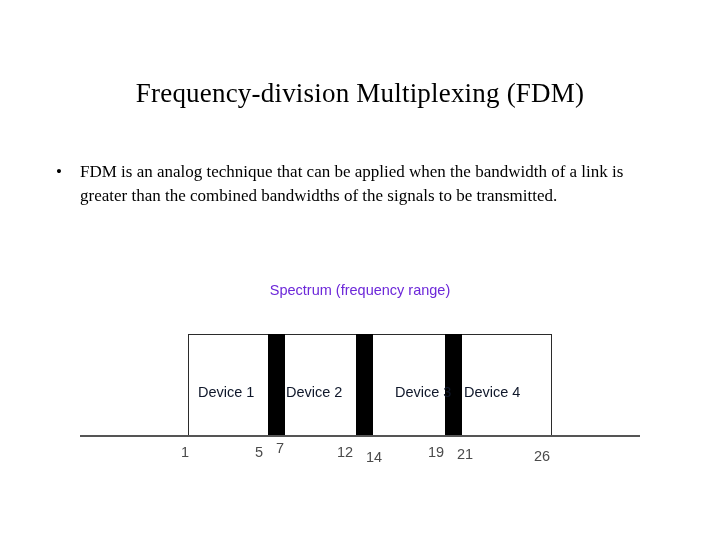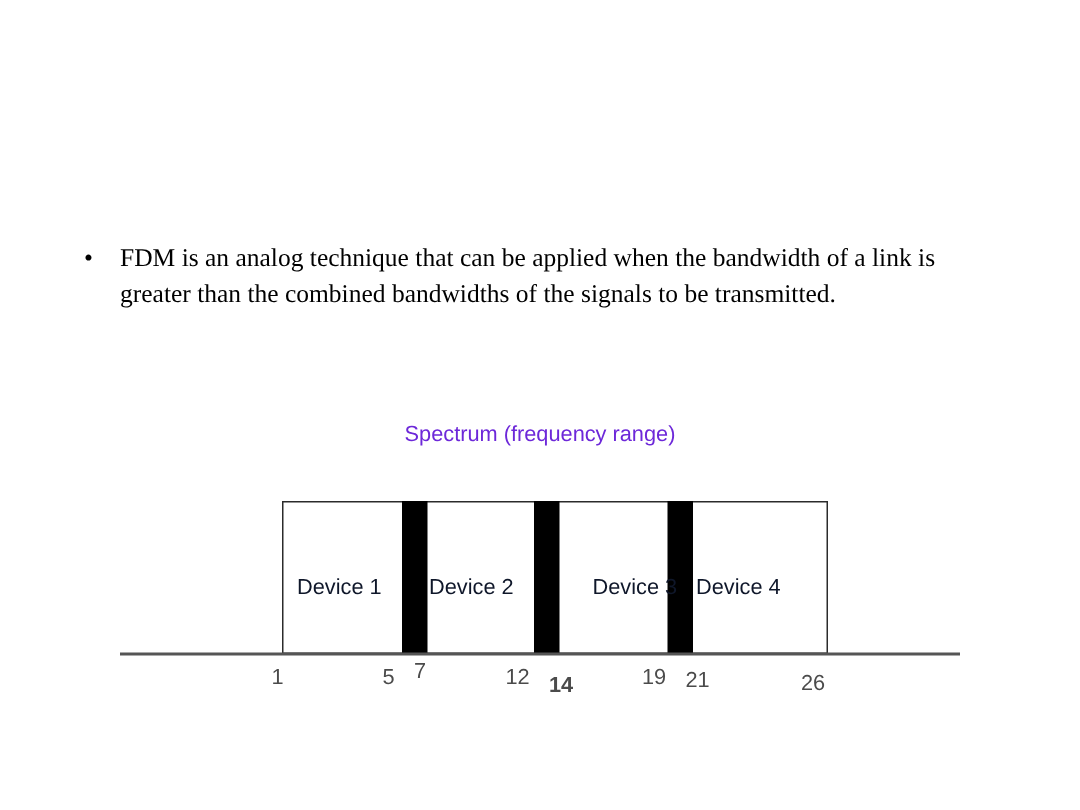--- a/index.html
+++ b/index.html
@@ -118,20 +118,21 @@
     font-size: 14.5px;
     color: #6f6f6f;
     white-space: nowrap;
   }
 </style>
 </head>
 <body>
 
 <div class="slide">
 
+  <div class="slide-title">Frequency-division Multiplexing (FDM)</div>
 
   <div class="bullet-block">
     <div class="bullet-row">
       <span class="bullet-mark">•</span>
       <span class="bullet-text">FDM is an analog technique that can be applied when the bandwidth of a link is greater than the combined bandwidths of the signals to be transmitted.</span>
     </div>
   </div>
 
   <div class="figure">
 
@@ -147,21 +148,21 @@
     <div class="device-label" style="left: 216px;">Device 2</div>
     <div class="device-label" style="left: 305px; margin-left: 20px;">Device 3</div>
     <div class="device-label" style="left: 394px;">Device 4</div>
 
     <div class="baseline"></div>
 
     <div class="tick-label" style="left: 111px;">1</div>
     <div class="tick-label" style="left: 185px;">5</div>
     <div class="tick-label" style="left: 206px; top: 168px;">7</div>
     <div class="tick-label" style="left: 267px;">12</div>
-    <div class="tick-label" style="left: 296px; top: 177px; font-weight: bold;">14</div>
+    <div class="tick-label" style="left: 296px; top: 177px;">14</div>
     <div class="tick-label" style="left: 358px;">19</div>
     <div class="tick-label" style="left: 387px; top: 174px;">21</div>
     <div class="tick-label" style="left: 464px; top: 176px;">26</div>
 
 
   </div>
 
 </div>
 
 </body></html>

